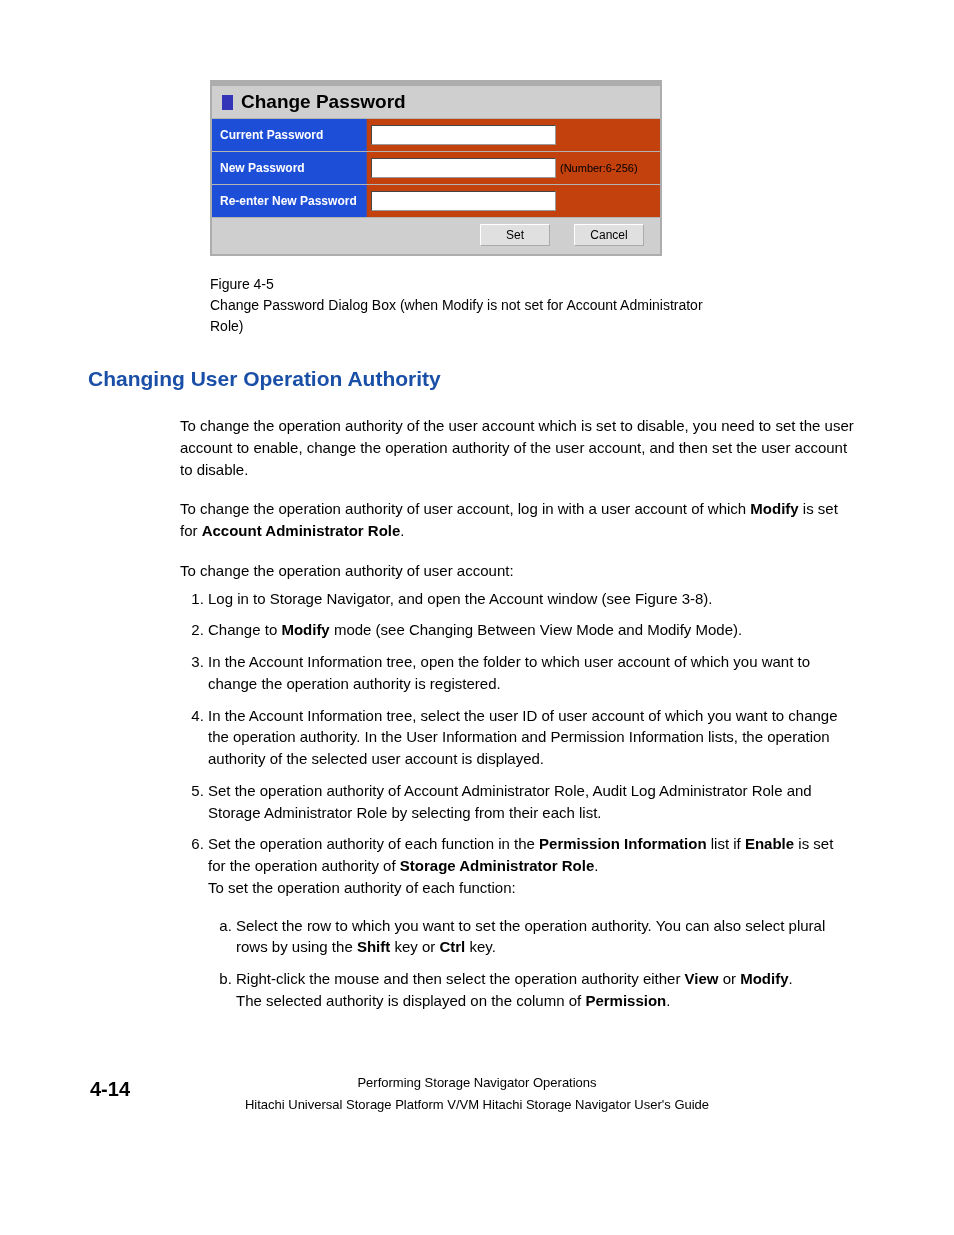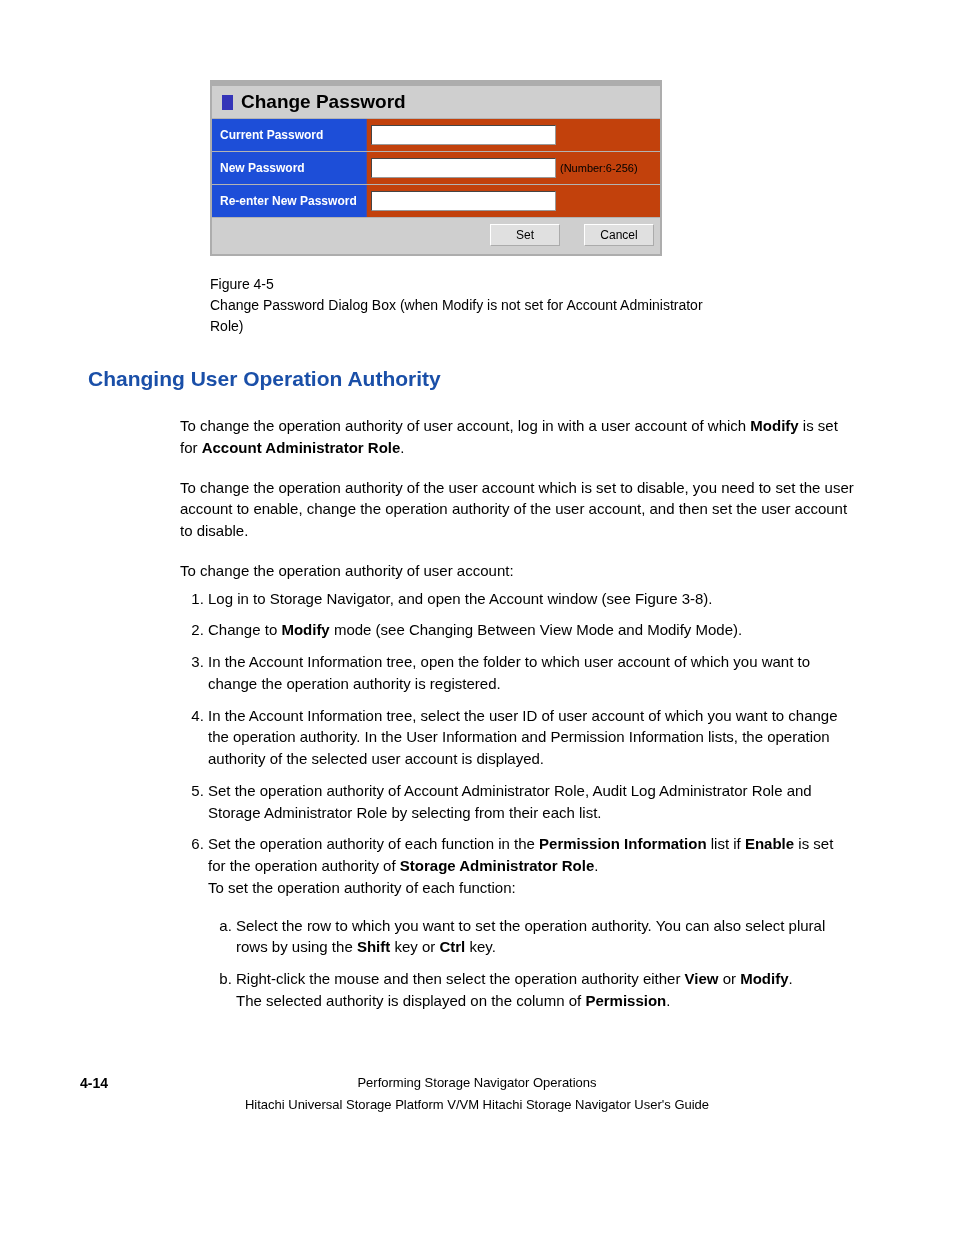--- a/index.html
+++ b/index.html
@@ -82,21 +82,21 @@
     font-size: 12px;
   }
   .hint {
     font-size: 11px;
     color: #000;
     margin-left: 4px;
   }
   .button-row {
     display: flex;
     justify-content: flex-end;
-    padding: 6px 6px 8px 0;
+    padding: 6px 16px 8px 0;
     gap: 24px;
     background: #cfcfcf;
   }
   .dlg-button {
     width: 70px;
     height: 22px;
     font-size: 12px;
     background: #e0e0e0;
     border: 1px outset #fff;
     cursor: pointer;
@@ -148,24 +148,24 @@
   .body-text b { font-weight: bold; }
   .footer {
     margin-top: 60px;
     text-align: center;
     font-size: 13px;
     line-height: 1.7;
     position: relative;
   }
   .page-num {
     position: absolute;
-    left: 0;
+    left: 10px;
     top: 0;
     font-weight: bold;
-    font-size: 14px;
+    font-size: 20px;
   }
 </style>
 </head>
 <body>
 
 <div class="page">
 
   <div class="dialog-wrap">
     <div class="dialog">
       <div class="dialog-title-row">
@@ -198,25 +198,25 @@
     </div>
   </div>
 
   <div class="figure-caption">
     <span class="fignum">Figure 4-5</span><span class="figtext">Change Password Dialog Box (when Modify is not set for Account Administrator Role)</span>
   </div>
 
   <h2 class="section-head">Changing User Operation Authority</h2>
 
   <div class="body-text">
+    <p class="body-para">To change the operation authority of the user account which is set to disable, you need to set the user account to enable, change the operation authority of the user account, and then set the user account to disable.</p>
+
     <p class="body-para">
       <span>To change the operation authority of user account, log in with a user account of which </span><b>Modify</b><span> is set for </span><b>Account Administrator Role</b><span>.</span>
     </p>
-
-    <p class="body-para">To change the operation authority of the user account which is set to disable, you need to set the user account to enable, change the operation authority of the user account, and then set the user account to disable.</p>
 
     <p class="body-para" style="margin-bottom:6px;">To change the operation authority of user account:</p>
 
     <ol>
       <li>Log in to Storage Navigator, and open the Account window (see Figure 3-8).</li>
       <li>
         <span>Change to </span><b>Modify</b><span> mode (see Changing Between View Mode and Modify Mode).</span>
       </li>
       <li>In the Account Information tree, open the folder to which user account of which you want to change the operation authority is registered.</li>
       <li>In the Account Information tree, select the user ID of user account of which you want to change the operation authority. In the User Information and Permission Information lists, the operation authority of the selected user account is displayed.</li>

